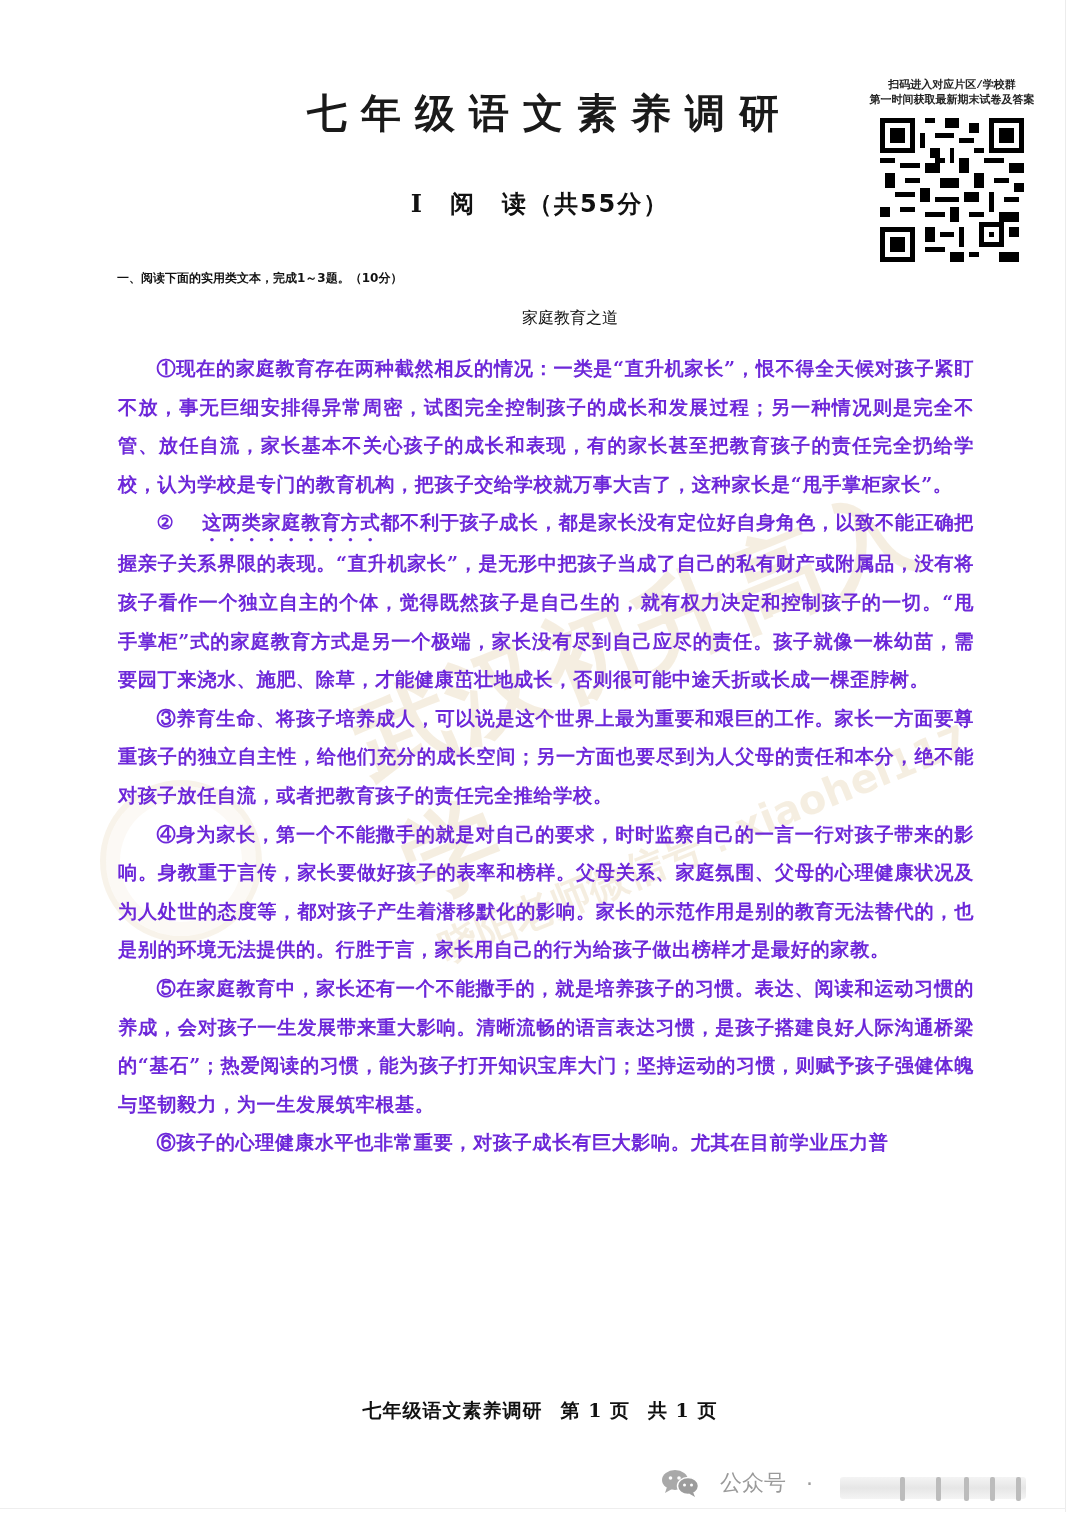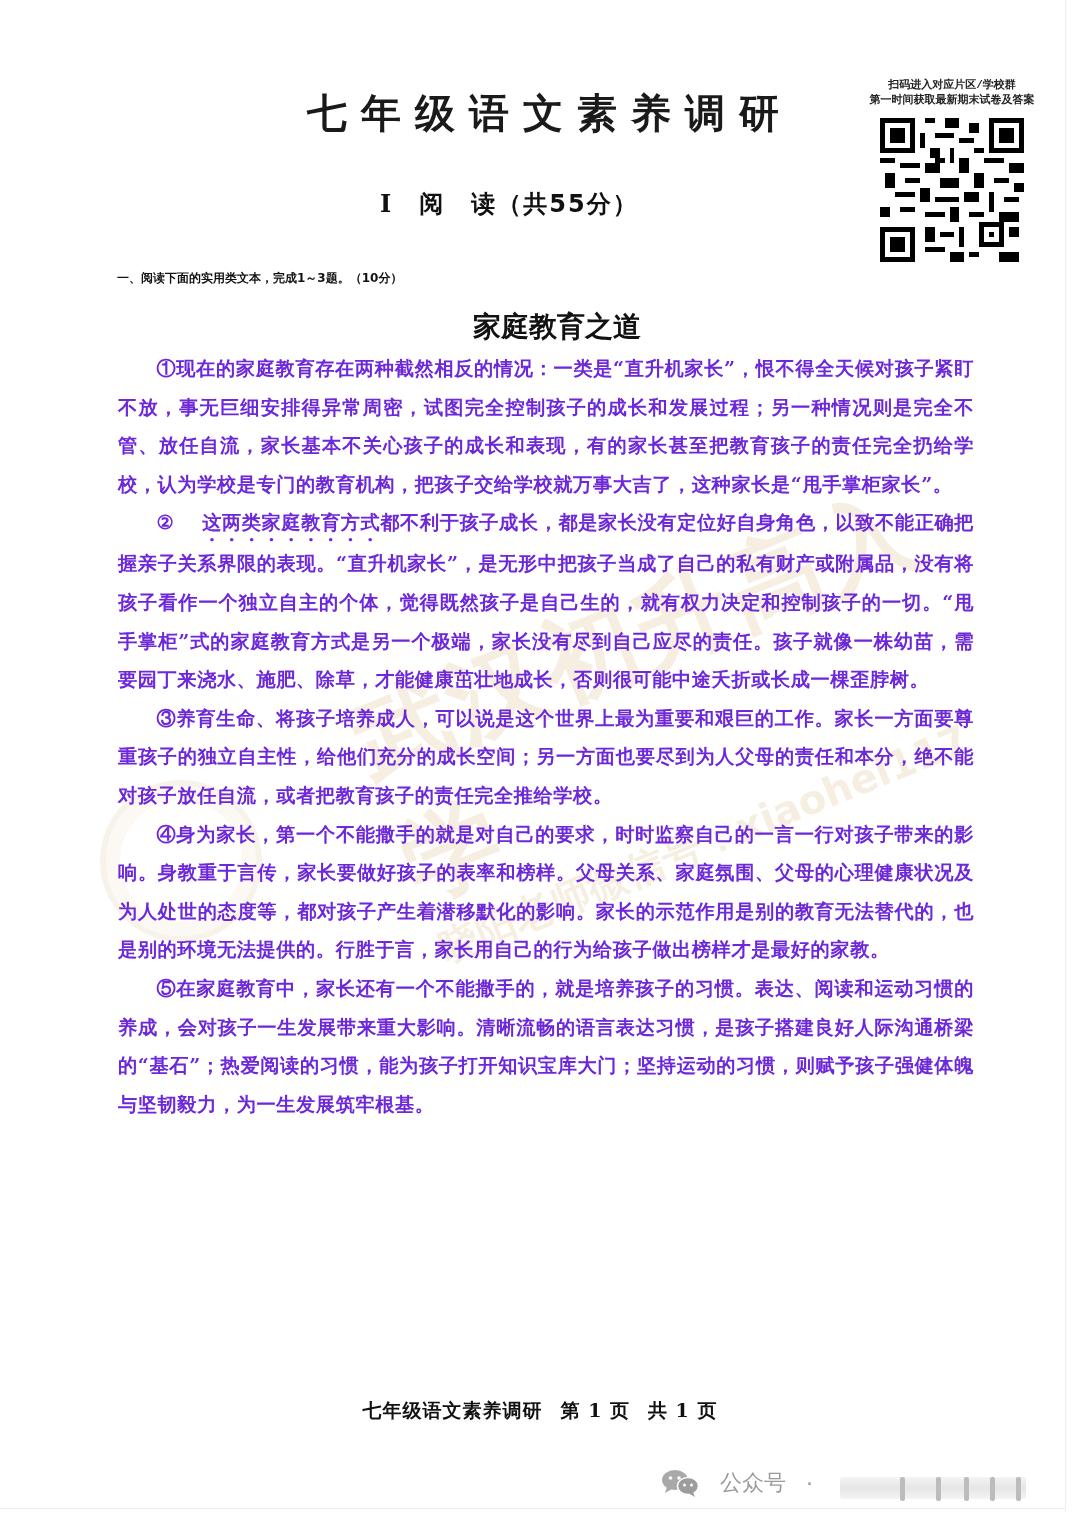--- a/index.html
+++ b/index.html
@@ -7,37 +7,37 @@
     width:1080px; height:1530px; background:#ffffff; position:relative; overflow:hidden;
     font-family:"DejaVu Serif","Liberation Serif",serif; color:#111;
   }
   .page-edge { position:absolute; top:0; right:14px; width:1px; height:1512px; background:#ececec; }
   .title {
     position:absolute; top:86px; left:300px; width:500px; text-align:center;
     font-family:"DejaVu Sans","Liberation Sans",sans-serif; font-weight:bold;
     font-size:40px; letter-spacing:14px; color:#1a1a1a;
   }
   .section-title {
-    position:absolute; top:188px; left:380px; width:320px; 
+    position:absolute; top:188px; left:380px; width:320px; text-align:center;
     font-family:"DejaVu Sans","Liberation Sans",sans-serif; font-weight:bold; font-size:24px; letter-spacing:2px;
   }
   .section-title .roman { margin-right:26px; font-family:"DejaVu Serif",serif; }
   .qr-box { position:absolute; top:78px; left:862px; width:180px; }
   .qr-caption {
     font-family:Liberation Mono, monospace; font-weight:bold; font-size:11px;
     line-height:15px; text-align:center; color:#222; white-space:nowrap;
   }
   .qr-code { margin:10px auto 0; width:144px; height:144px; display:block; }
   .question-heading {
     position:absolute; top:270px; left:117px;
     font-family:"DejaVu Sans","Liberation Sans",sans-serif; font-weight:bold; font-size:12px;
   }
   .article-title {
-    position:absolute; top:308px; left:427px; width:260px; text-align:center;
-    font-family:"DejaVu Sans","Liberation Sans",sans-serif; font-weight:bold; font-size:28px;
+    position:absolute; top:308px; left:440px; width:260px; text-align:center;
+    font-family:"DejaVu Sans","Liberation Sans",sans-serif; font-weight:normal; font-size:16px;
   }
   .article {
     position:absolute; top:350px; left:118px; width:856px;
     font-family:"DejaVu Serif","Liberation Serif",serif; font-size:19.2px; line-height:38.6px;
     text-align:justify; letter-spacing:0.6px; font-weight:bold; color:#6d28d9;
   }
   .article p { margin:0; text-indent:2em; }
   .emph { text-emphasis:dot; -webkit-text-emphasis:dot; text-emphasis-position:under;margin-left:28px; -webkit-text-emphasis-position:under; }
   .watermark {
     position:absolute; top:560px; left:380px; width:620px; height:360px; pointer-events:none;
@@ -149,20 +149,21 @@
   <div class="wm-main">武汉初升高入学</div>
   <div class="wm-sub">晓阳老师微信号：xiaohei117</div>
 </div>
 
 <div class="article">
   <p>①现在的家庭教育存在两种截然相反的情况：一类是“直升机家长”，恨不得全天候对孩子紧盯不放，事无巨细安排得异常周密，试图完全控制孩子的成长和发展过程；另一种情况则是完全不管、放任自流，家长基本不关心孩子的成长和表现，有的家长甚至把教育孩子的责任完全扔给学校，认为学校是专门的教育机构，把孩子交给学校就万事大吉了，这种家长是“甩手掌柜家长”。</p>
   <p><span>②</span><span class="emph">这两类家庭教育方式</span><span>都不利于孩子成长，都是家长没有定位好自身角色，以致不能正确把握亲子关系界限的表现。“直升机家长”，是无形中把孩子当成了自己的私有财产或附属品，没有将孩子看作一个独立自主的个体，觉得既然孩子是自己生的，就有权力决定和控制孩子的一切。“甩手掌柜”式的家庭教育方式是另一个极端，家长没有尽到自己应尽的责任。孩子就像一株幼苗，需要园丁来浇水、施肥、除草，才能健康茁壮地成长，否则很可能中途夭折或长成一棵歪脖树。</span></p>
   <p>③养育生命、将孩子培养成人，可以说是这个世界上最为重要和艰巨的工作。家长一方面要尊重孩子的独立自主性，给他们充分的成长空间；另一方面也要尽到为人父母的责任和本分，绝不能对孩子放任自流，或者把教育孩子的责任完全推给学校。</p>
   <p>④身为家长，第一个不能撒手的就是对自己的要求，时时监察自己的一言一行对孩子带来的影响。身教重于言传，家长要做好孩子的表率和榜样。父母关系、家庭氛围、父母的心理健康状况及为人处世的态度等，都对孩子产生着潜移默化的影响。家长的示范作用是别的教育无法替代的，也是别的环境无法提供的。行胜于言，家长用自己的行为给孩子做出榜样才是最好的家教。</p>
   <p>⑤在家庭教育中，家长还有一个不能撒手的，就是培养孩子的习惯。表达、阅读和运动习惯的养成，会对孩子一生发展带来重大影响。清晰流畅的语言表达习惯，是孩子搭建良好人际沟通桥梁的“基石”；热爱阅读的习惯，能为孩子打开知识宝库大门；坚持运动的习惯，则赋予孩子强健体魄与坚韧毅力，为一生发展筑牢根基。</p>
+  <p>⑥孩子的心理健康水平也非常重要，对孩子成长有巨大影响。尤其在目前学业压力普</p>
 </div>
 
 <div class="footer">
   <span>七年级语文素养调研</span><span class="gap"></span><span>第 1 页</span><span class="gap"></span><span>共 1 页</span>
 </div>
 
 <div class="wechat-divider"></div>
 <div class="wechat">
   <svg width="40" height="30" viewBox="0 0 40 30">
     <ellipse cx="15" cy="12" rx="13" ry="10" fill="#a9a9a9"></ellipse>

